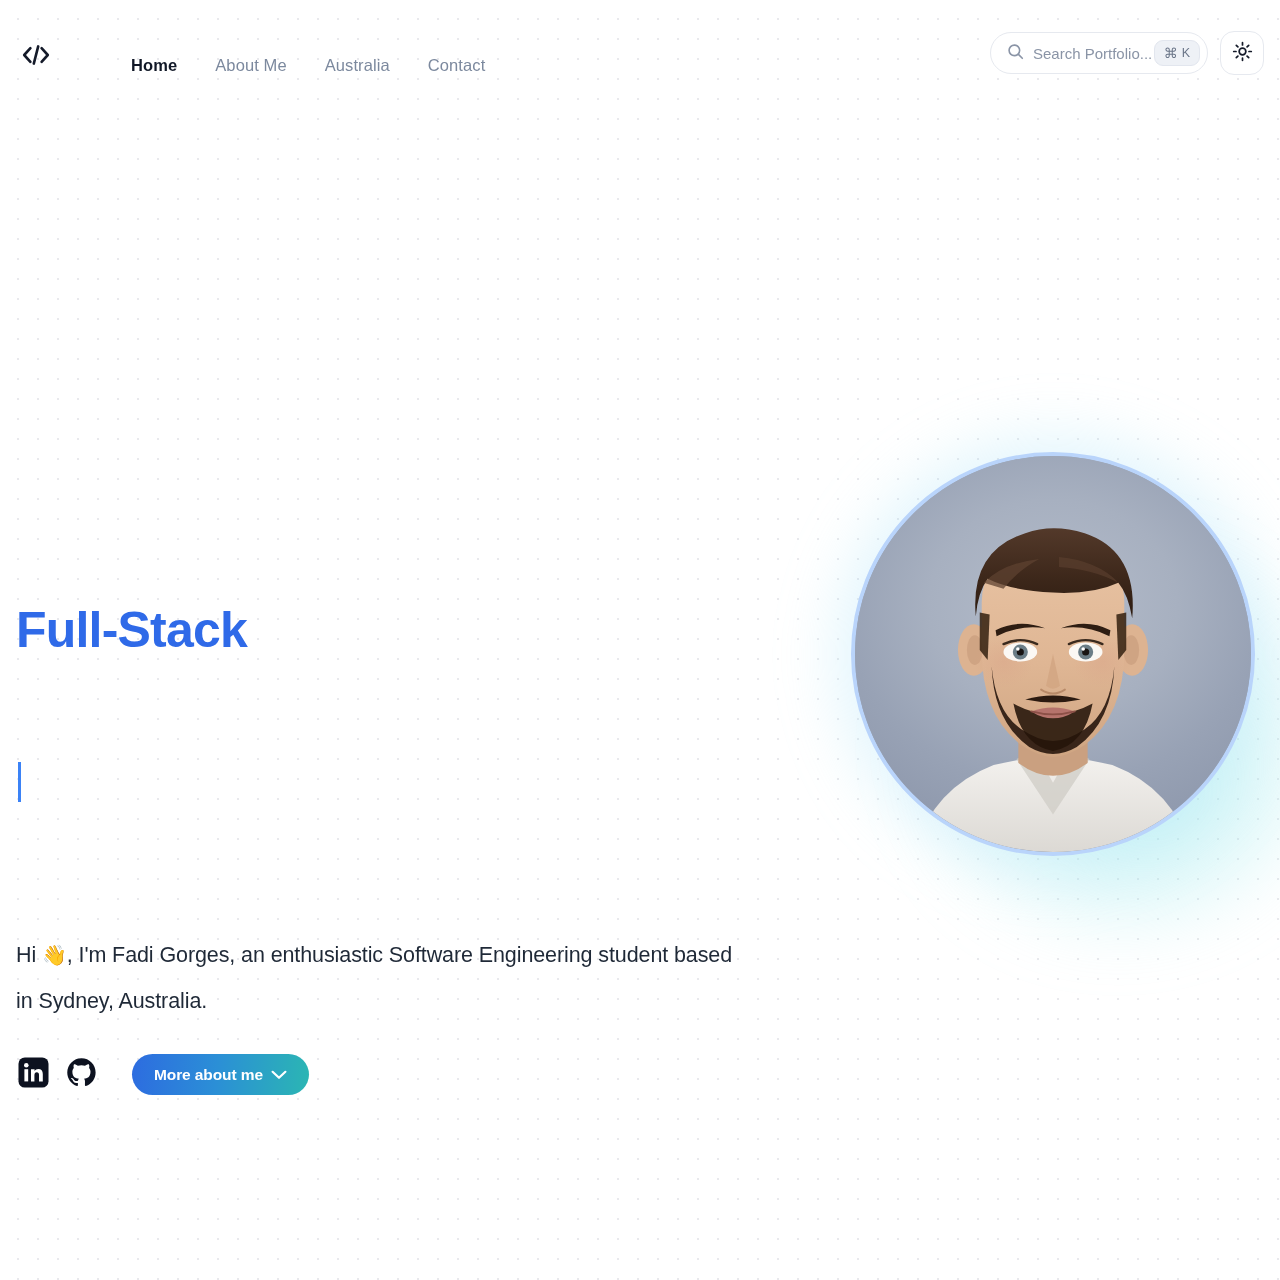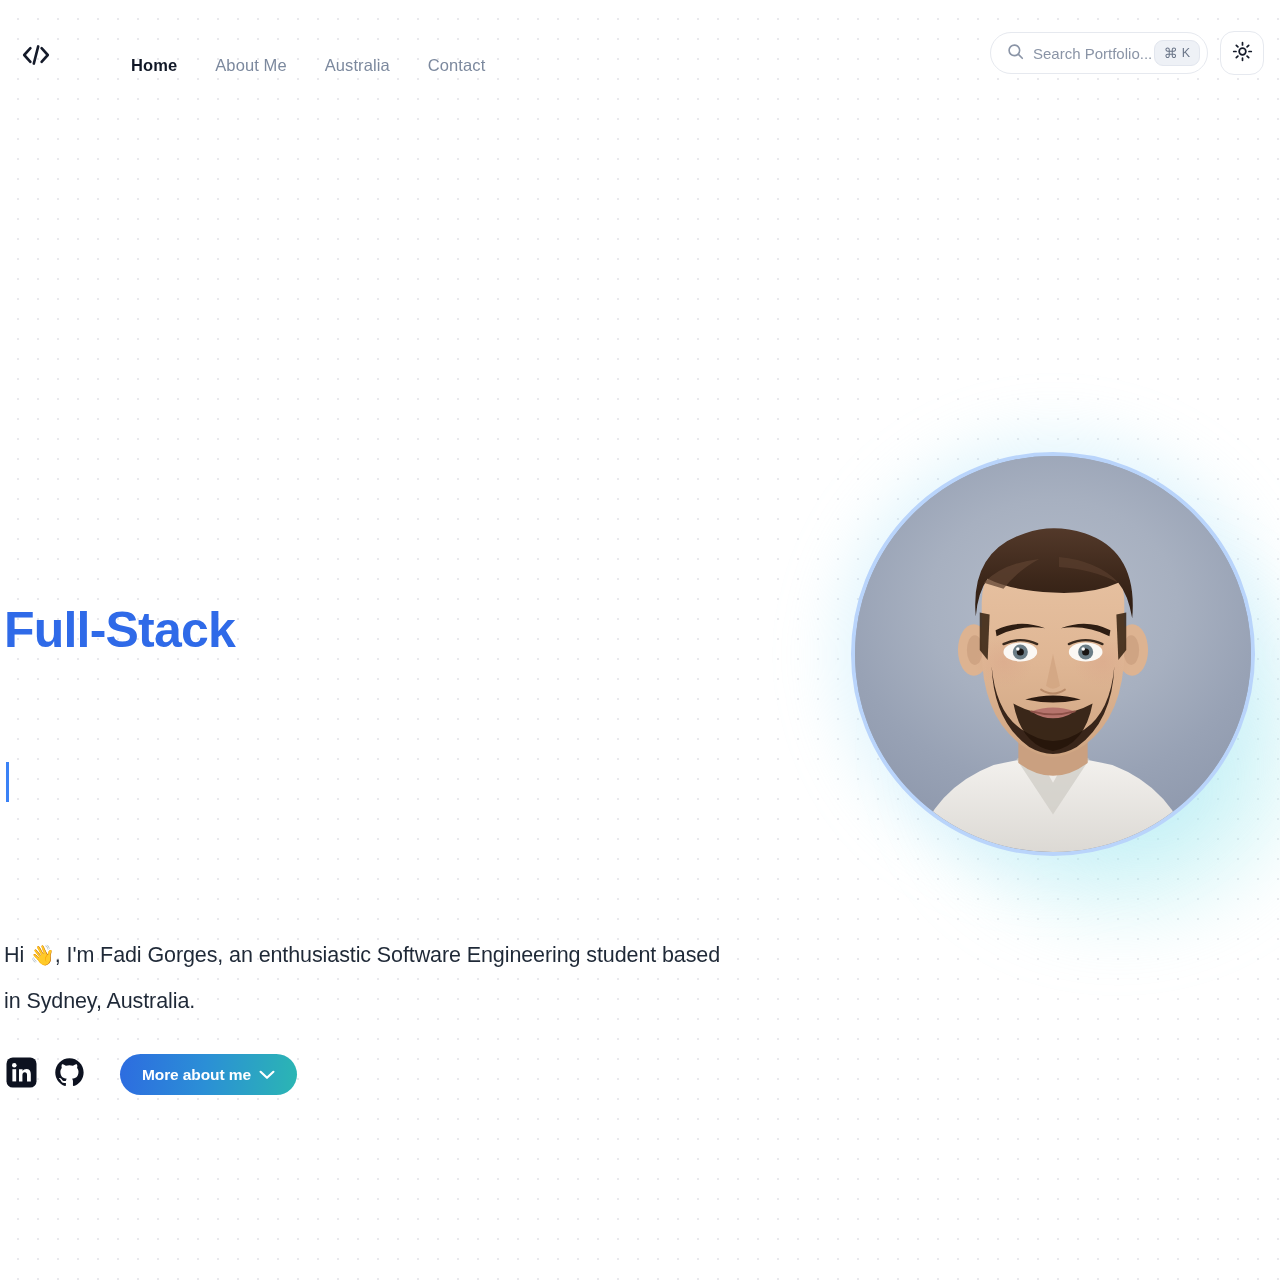--- a/index.html
+++ b/index.html
@@ -158,21 +158,21 @@
   
   .hero {
     position: absolute;
     left: 0; top: 0;
     width: 1280px; height: 1280px;
     z-index: 5;
   }
 
   .hero-copy {
     position: absolute;
-    left: 4px;
+    left: 16px;
     top: 505px;
     width: 760px;
   }
 
   .hero-title {
     font-size: 50px;
     line-height: 50px;
     font-weight: 700;
     color: #2f6ae8;
     letter-spacing: -0.8px;

